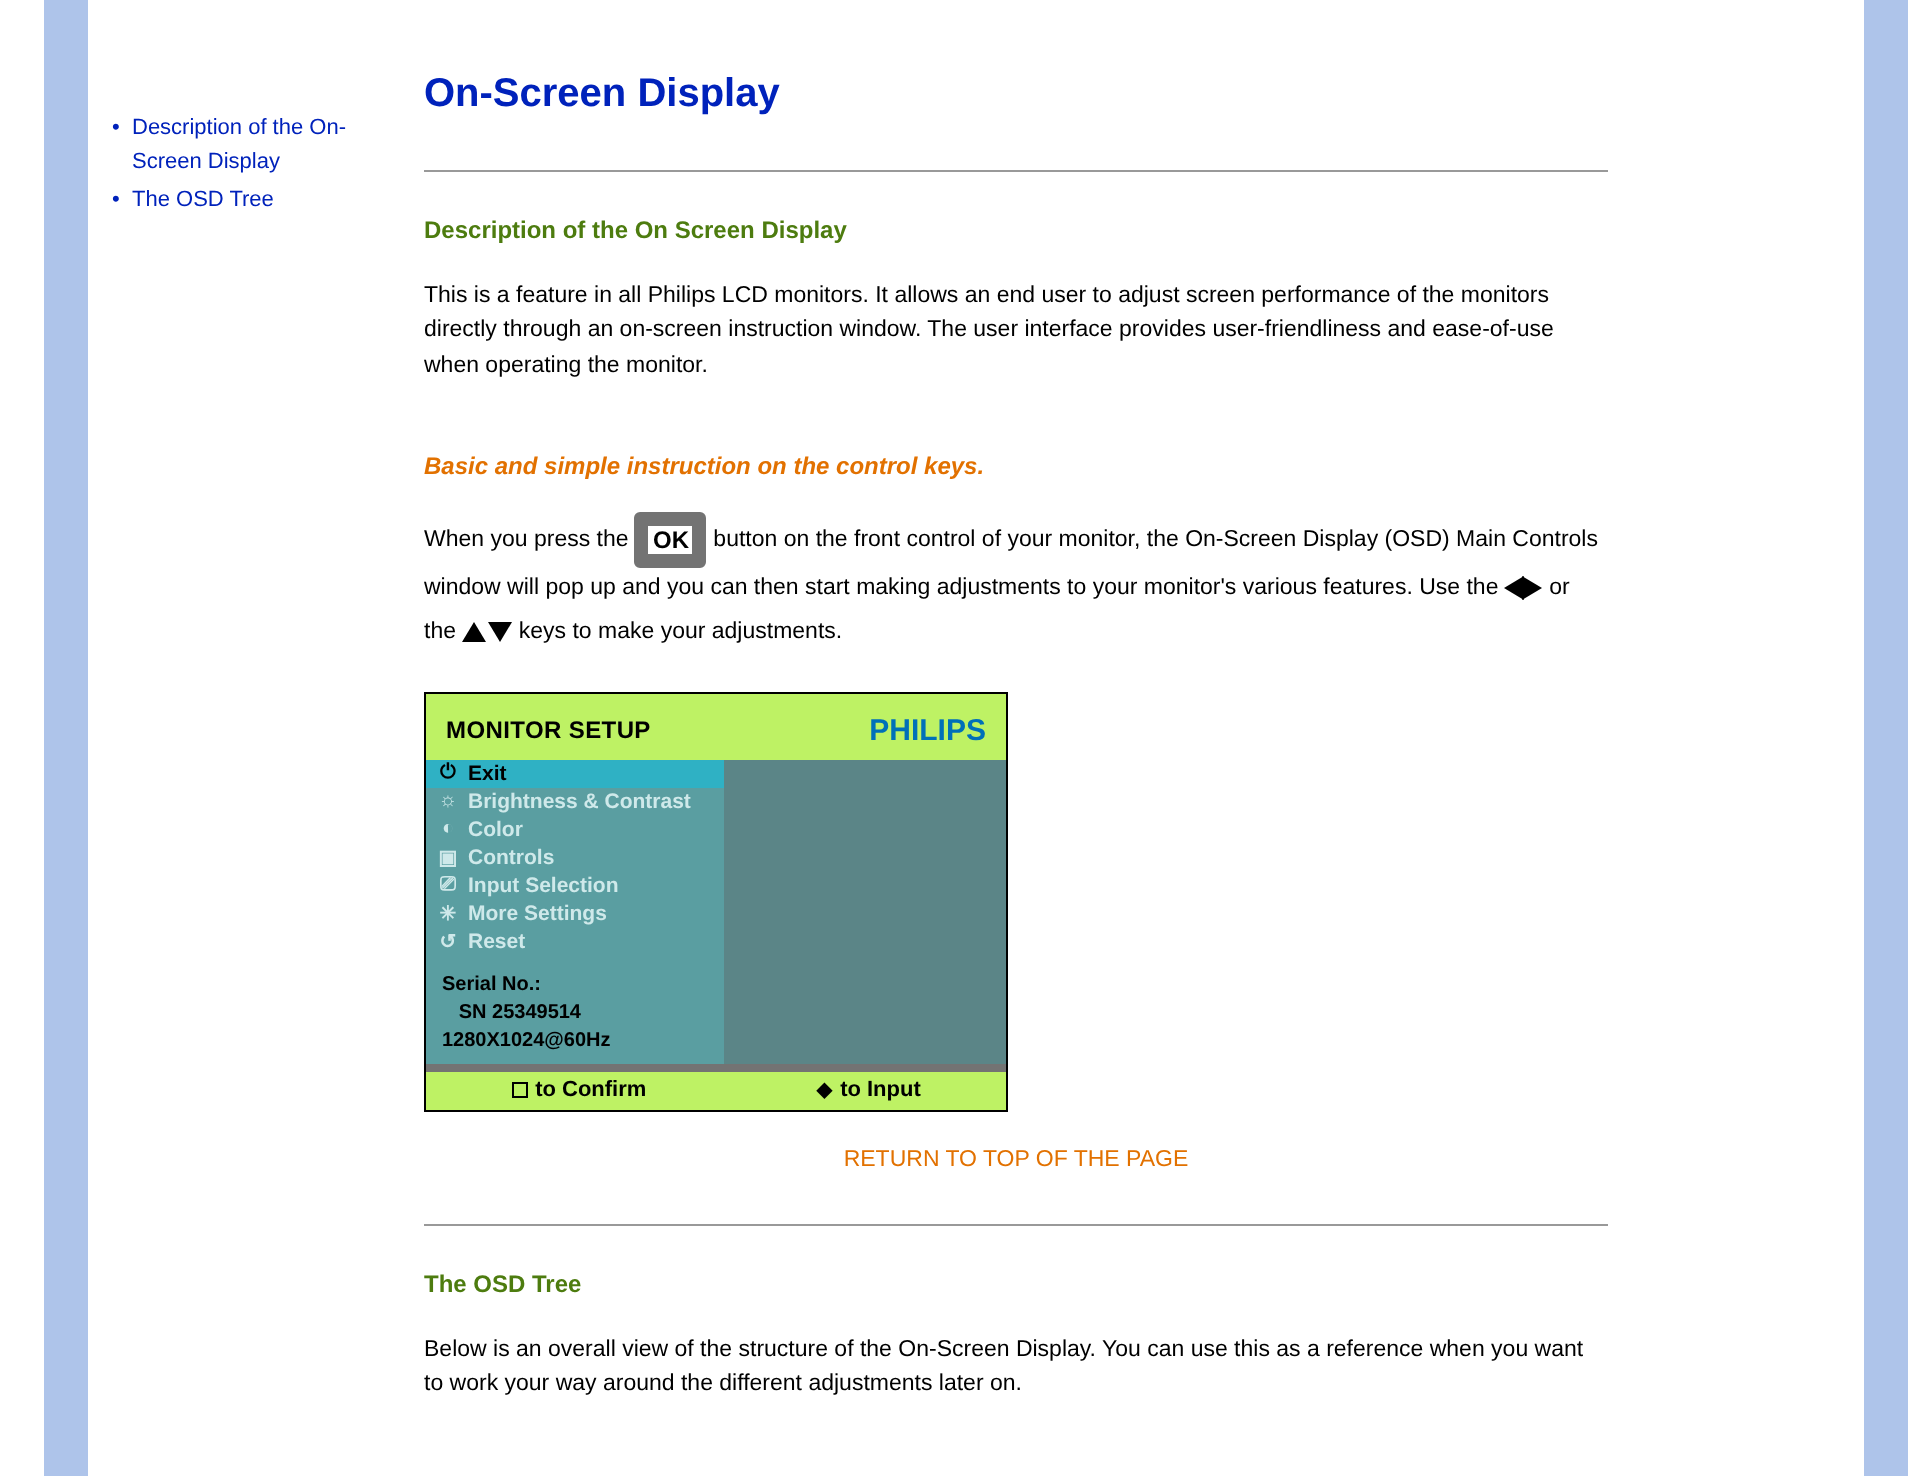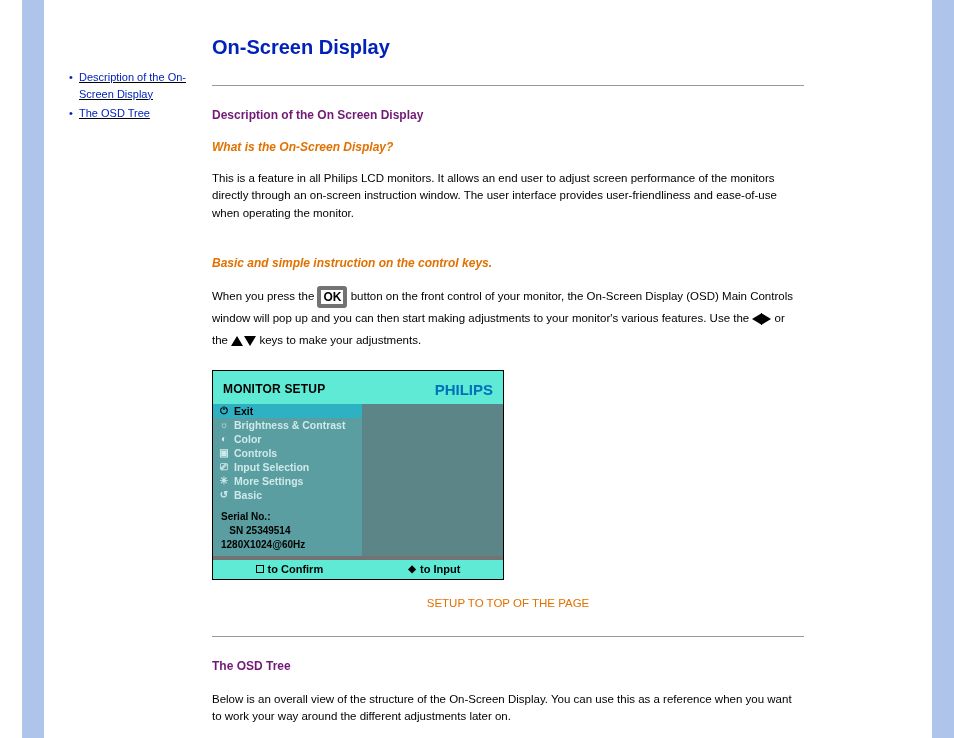--- a/index.html
+++ b/index.html
@@ -32,21 +32,21 @@
     top: 0;
     bottom: 0;
   }
   .sidebar {
     width: 168px;
     flex-shrink: 0;
     padding: 56px 6px 0 12px;
     font-size: 11px;
     line-height: 1.5;
   }
-  .sidebar ul { list-style: none; margin: 13px; padding: 0; text-decoration: underline; }
+  .sidebar ul { list-style: none; margin: 0; padding: 0; }
   .sidebar li { margin-bottom: 3px; padding-left: 10px; position: relative; }
   .sidebar li::before {
     content: "•";
     position: absolute;
     left: 0;
     top: 0;
     color: #0022bb;
   }
   .sidebar a { color: #0022bb; text-decoration: none; }
   .main {
@@ -59,21 +59,21 @@
     font-size: 20px;
     font-weight: bold;
     margin: 0 0 26px 0;
   }
   hr.rule {
     border: none;
     border-top: 1px solid #999;
     margin: 0 0 22px 0;
   }
   h2.section {
-    color: #701a75;
+    color: #4d7c0f;
     font-size: 12px;
     font-weight: bold;
     margin: 0 0 18px 0;
   }
   h3.sub {
     color: #e27100;
     font-size: 12px;
     font-weight: bold;
     font-style: italic;
     margin: 0 0 16px 0;
@@ -84,21 +84,21 @@
     font-size: 11.5px;
   }
   p.body2 {
     margin: 0 0 18px 0;
     line-height: 1.9;
     font-size: 11.5px;
   }
   .ok-btn {
     display: inline-block;
     vertical-align: middle;
-    border: 4px solid #737373;
+    border: 7px solid #737373;
     border-radius: 3px;
     padding: 0 2px;
     font-weight: bold;
     font-size: 12px;
     line-height: 1.2;
     background: #fff;
     font-family: Arial;
     text-align: center;
   }
   .tri-left {
@@ -131,21 +131,21 @@
     width: 0; height: 0;
     border-left: 6px solid transparent;
     border-right: 6px solid transparent;
     border-top: 10px solid #000;
     vertical-align: middle;
     margin-left: 1px;
   }
   .osd-window {
     width: 292px;
     border: 1.5px solid #000;
-    background: #5eead4;
+    background: #bef264;
     margin-bottom: 16px;
   }
   .osd-header {
     display: flex;
     justify-content: space-between;
     align-items: center;
     padding: 10px 10px 6px 10px;
     font-size: 12px;
   }
   .osd-header .setup { font-weight: bold; letter-spacing: 0.2px; }
@@ -231,21 +231,20 @@
       <li><a href="#">Description of the On-Screen Display</a></li>
       <li><a href="#">The OSD Tree</a></li>
     </ul>
   </nav>
 
   <main class="main">
     <h1 class="title">On-Screen Display</h1>
     <hr class="rule">
 
     <h2 class="section">Description of the On Screen Display</h2>
-    <h3 class="sub">What is the On-Screen Display?</h3>
     <p class="body">This is a feature in all Philips LCD monitors. It allows an end user to adjust screen performance of the monitors directly through an on-screen instruction window. The user interface provides user-friendliness and ease-of-use when operating the monitor.</p>
 
     <h3 class="sub">Basic and simple instruction on the control keys.</h3>
     <p class="body2">
       <span>When you press the </span><span class="ok-btn">OK</span><span> button on the front control of your monitor, the On-Screen Display (OSD) Main Controls window will pop up and you can then start making adjustments to your monitor's various features. Use the </span><span class="tri-left"></span><span class="tri-right"></span><span> or the </span><span class="tri-up"></span><span class="tri-down"></span><span> keys to make your adjustments.</span>
     </p>
 
     <div class="osd-window">
       <div class="osd-header">
         <span class="setup">MONITOR SETUP</span>
@@ -272,21 +271,21 @@
           <div class="osd-menu-row">
               <span class="ico">⎚</span>
               <span>Input Selection</span>
             </div>
           <div class="osd-menu-row">
               <span class="ico">✳</span>
               <span>More Settings</span>
             </div>
           <div class="osd-menu-row">
               <span class="ico">↺</span>
-              <span>Basic</span>
+              <span>Reset</span>
             </div>
           <div class="osd-info">
             <div>Serial No.:</div>
             <div style="white-space:pre;">   SN 25349514</div>
             <div>1280X1024@60Hz</div>
           </div>
         </div>
         <div class="osd-preview"></div>
       </div>
       <div class="osd-footer">
@@ -295,21 +294,21 @@
             <span>to Confirm</span>
           </span>
         <span>
             <span class="updown">◆</span>
             <span>to Input</span>
           </span>
       </div>
     </div>
 
     <div class="return-link">
-      <a href="#">SETUP TO TOP OF THE PAGE</a>
+      <a href="#">RETURN TO TOP OF THE PAGE</a>
     </div>
 
     <hr class="rule">
 
     <h2 class="section">The OSD Tree</h2>
     <p class="body" style="margin-bottom:12px;">Below is an overall view of the structure of the On-Screen Display. You can use this as a reference when you want to work your way around the different adjustments later on.</p>
   </main>
 
   <div class="stripe-right"></div>
 </div>

